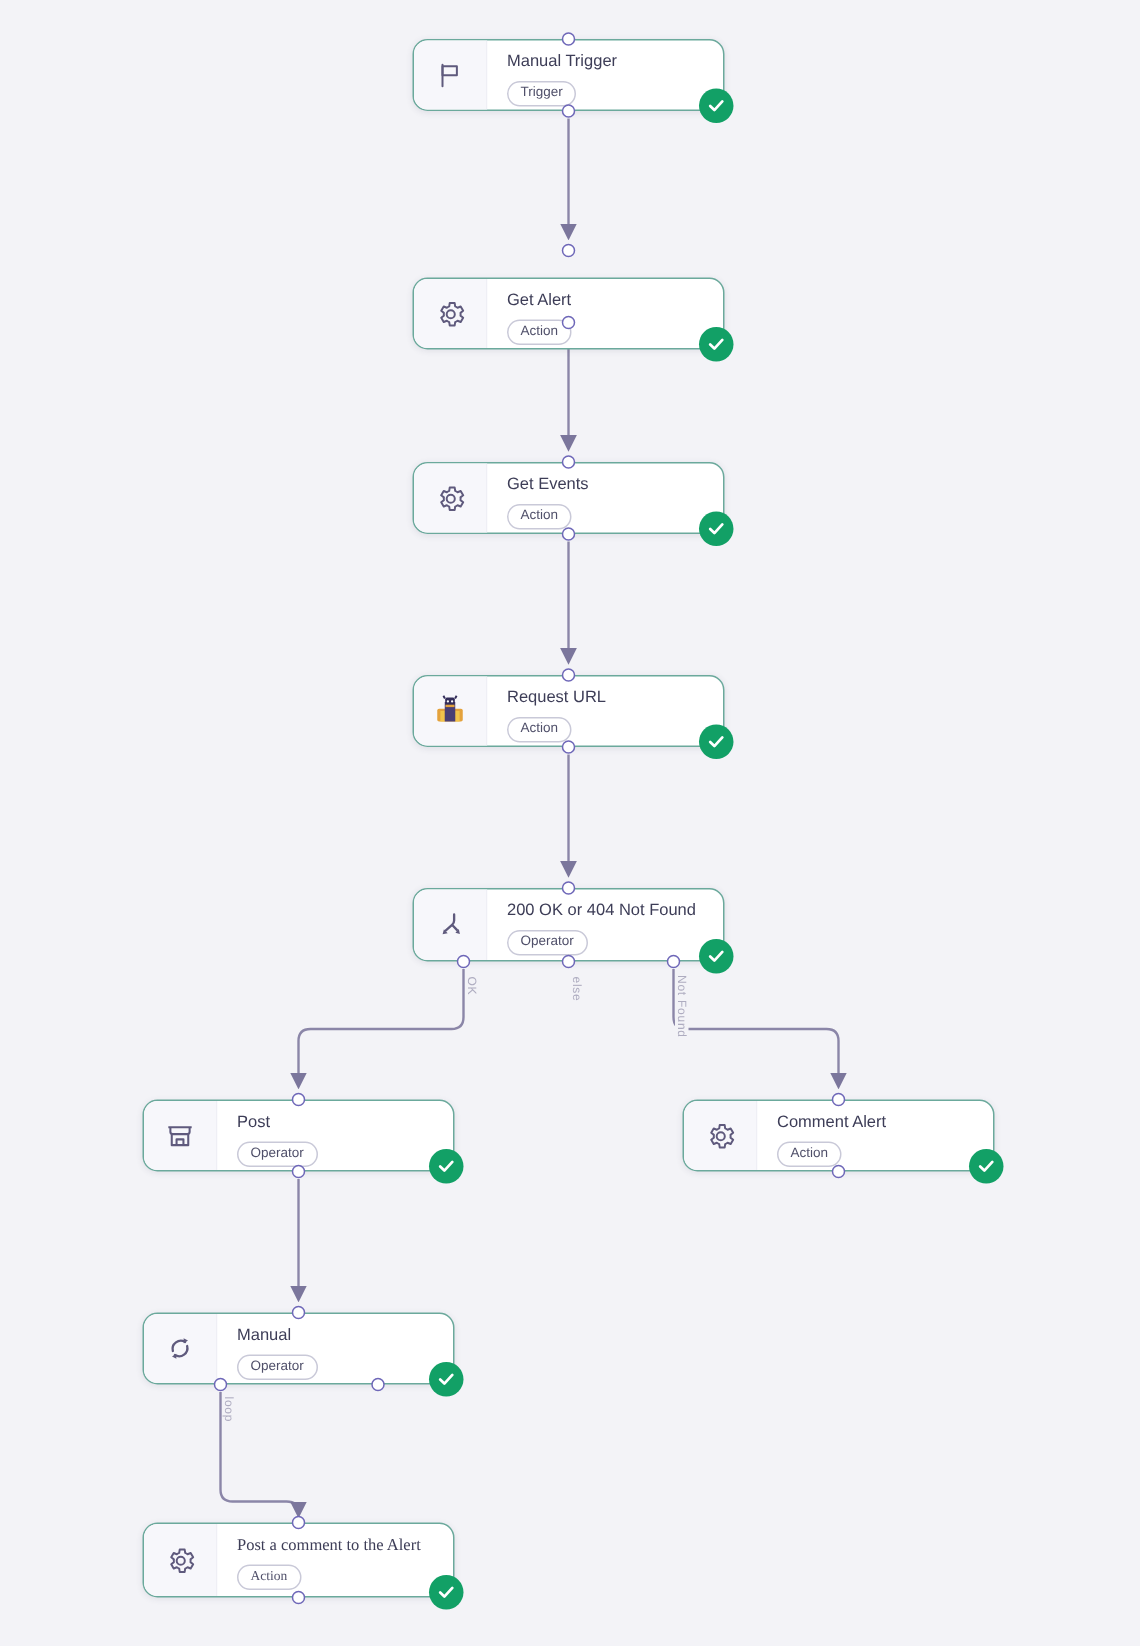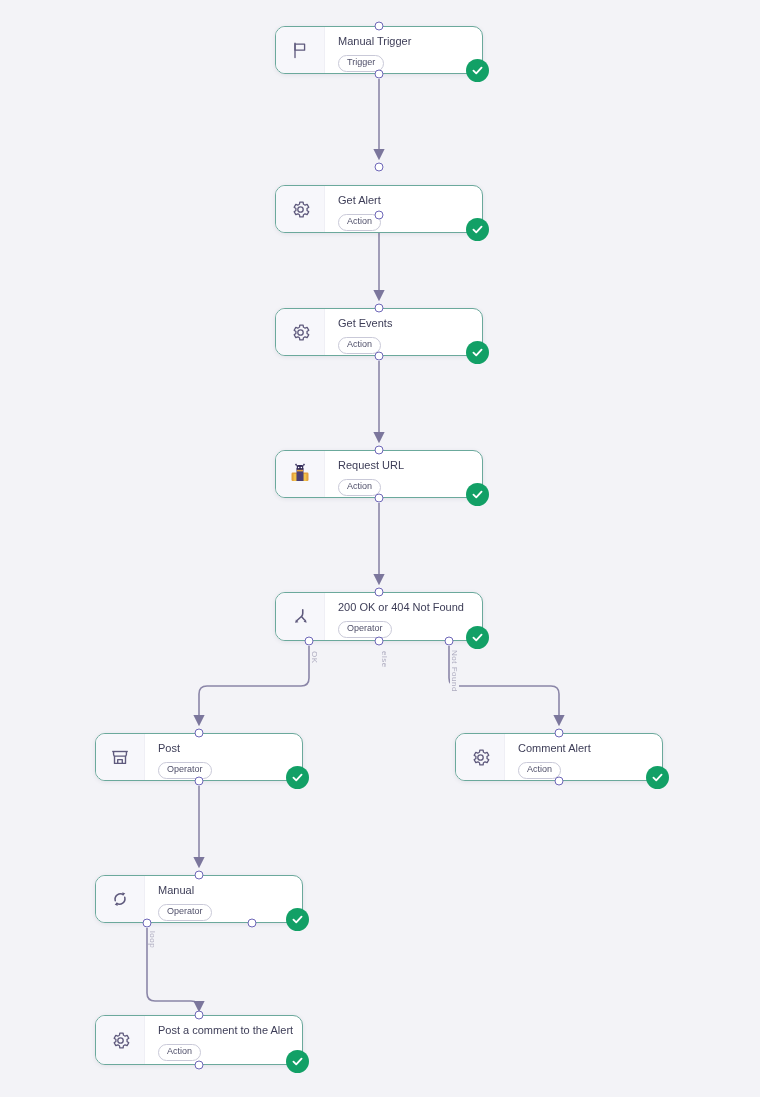--- a/index.html
+++ b/index.html
@@ -227,21 +227,21 @@
       <span class="node-title">Manual</span>
       <span class="node-badge">Operator</span>
     </div>
     <div class="check">
       <svg width="11" height="9" viewBox="0 0 12 10">
           <path d="M1.5 5.2 4.6 8.2 10.5 1.8" stroke="#fff" stroke-width="2" fill="none" stroke-linecap="round" stroke-linejoin="round"></path>
         </svg>
     </div>
   </div>
 
-  <div class="node" style="left:95px;top:1015px;height:50px;">
+  <div class="node" style="left:95px;top:1015px;height:50px;font-family:Liberation Serif, serif;">
     <div class="node-icon">
       <svg width="21" height="21" viewBox="0 0 24 24" fill="none" stroke="#5F5A7D" stroke-width="1.5" stroke-linejoin="round">
         <circle cx="12" cy="12" r="3.1"></circle>
         <path d="M19.5 12c0-.36-.03-.71-.08-1.05l2.04-1.55-1.9-3.3-2.37.97a7.5 7.5 0 0 0-1.83-1.06L15 3.5h-3.8l-.36 2.51a7.5 7.5 0 0 0-1.83 1.06l-2.37-.97-1.9 3.3 2.04 1.55a7.6 7.6 0 0 0 0 2.1L4.74 14.6l1.9 3.3 2.37-.97a7.5 7.5 0 0 0 1.83 1.06l.36 2.51H15l.36-2.51a7.5 7.5 0 0 0 1.83-1.06l2.37.97 1.9-3.3-2.04-1.55c.05-.34.08-.69.08-1.05z"></path>
       </svg>
     </div>
     <div class="node-body">
       <span class="node-title">Post a comment to the Alert</span>
       <span class="node-badge">Action</span>
     </div>

